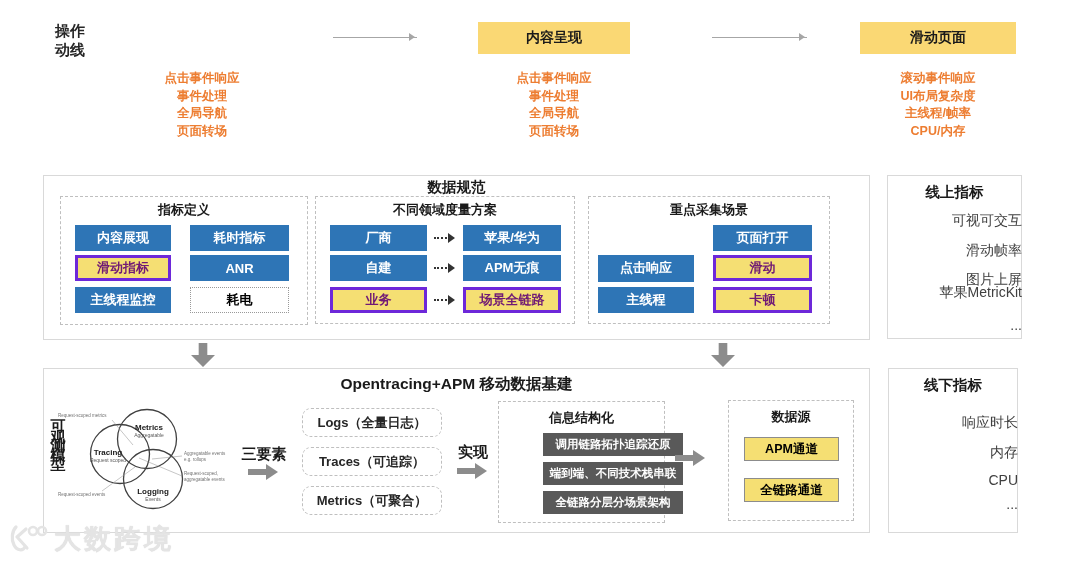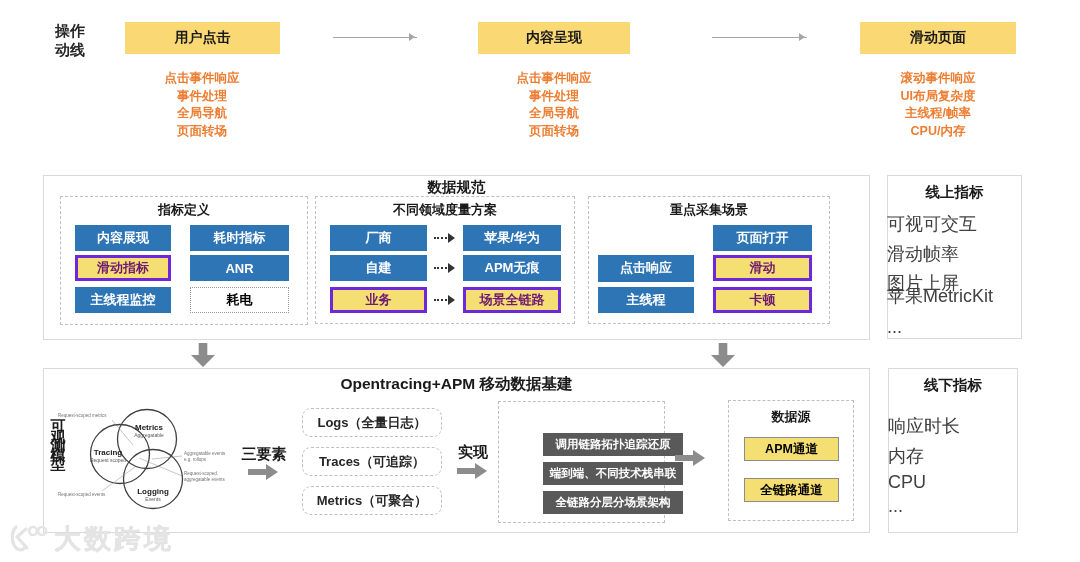--- a/index.html
+++ b/index.html
@@ -35,21 +35,21 @@
                         border:5px solid transparent; border-left:7px solid #333; }
 
   
   .down-arrow { width:24px; height:24px; background:#8C8C8C;
                 clip-path:polygon(32% 0,68% 0,68% 50%,100% 50%,50% 100%,0 50%,32% 50%); }
   .right-arrow { width:30px; height:16px; background:#8C8C8C;
                  clip-path:polygon(0 32%,60% 32%,60% 0,100% 50%,60% 100%,60% 68%,0 68%); }
 
   
   .metric-title { font-weight:bold; font-size:14.5px; text-align:center; }
-  .metric-item { font-size:18px; text-align:left; color:#404040; }
+  .metric-item { font-size:14px; text-align:right; color:#404040; }
 
   
   .v-label { writing-mode:vertical-rl; letter-spacing:9px; font-weight:bold; font-size:15px; color:#1a1a1a; }
   .mid-label { font-weight:bold; font-size:15px; color:#1a1a1a; text-align:center; }
   .elem-box { border:1px dashed #BFBFBF; border-radius:9px; background:#fff; display:flex; align-items:center;
               justify-content:center; font-size:13px; font-weight:600; color:#262626; }
   .dark-row { background:#595959; color:#fff; font-weight:bold; font-size:11.5px; display:flex;
               align-items:center; justify-content:center;margin-left:32px; }
   .yellow-chip { background:#F5DF73; border:1px solid #8C8C8C; display:flex; align-items:center;
                  justify-content:center; font-size:12.5px; font-weight:bold; color:#000; }
@@ -64,21 +64,20 @@
   .watermark-text { font-size:27px; font-weight:bold; letter-spacing:3px;
                     text-shadow:0 0 1px #d8d8d8; }
 </style>
 </head>
 <body>
 
 <div id="stage">
 
   <div class="abs flow-label" style="left:55px; top:21px;">操作动线</div>
 
-  <div class="abs flow-step" style="left:125px; top:22px; width:155px;">用户点击</div>
   <div class="abs flow-step" style="left:478px; top:22px; width:152px;">内容呈现</div>
   <div class="abs flow-step" style="left:860px; top:22px; width:156px;">滑动页面</div>
 
   <div class="abs thin-arrow" style="left:333px; top:37px; width:84px;"></div>
   <div class="abs thin-arrow" style="left:712px; top:37px; width:95px;"></div>
 
   <div class="abs flow-metrics" style="left:112px; top:70px;">
     <div>点击事件响应</div>
     <div>事件处理</div>
     <div>全局导航</div>
@@ -181,20 +180,21 @@
   <div class="abs right-arrow" style="left:248px; top:464px;"></div>
 
   <div class="abs elem-box" style="left:302px; top:408px; width:140px; height:29px;">Logs（全量日志）</div>
   <div class="abs elem-box" style="left:302px; top:447px; width:140px; height:29px;">Traces（可追踪）</div>
   <div class="abs elem-box" style="left:302px; top:486px; width:140px; height:29px;">Metrics（可聚合）</div>
 
   <div class="abs mid-label" style="left:450px; top:443px; width:46px;">实现</div>
   <div class="abs right-arrow" style="left:457px; top:463px;"></div>
 
   <div class="abs dashed-box" style="left:498px; top:401px; width:167px; height:122px;"></div>
+  <div class="abs sec-title" style="left:498px; top:409px; width:167px;">信息结构化</div>
   <div class="abs dark-row" style="left:511px; top:433px; width:140px; height:23px;">调用链路拓扑追踪还原</div>
   <div class="abs dark-row" style="left:511px; top:462px; width:140px; height:23px;">端到端、不同技术栈串联</div>
   <div class="abs dark-row" style="left:511px; top:491px; width:140px; height:23px;">全链路分层分场景架构</div>
 
   <div class="abs right-arrow" style="left:675px; top:450px;"></div>
 
   <div class="abs dashed-box" style="left:728px; top:400px; width:126px; height:121px;"></div>
   <div class="abs sec-title" style="left:728px; top:408px; width:126px;">数据源</div>
   <div class="abs yellow-chip" style="left:744px; top:437px; width:95px; height:24px;">APM通道</div>
   <div class="abs yellow-chip" style="left:744px; top:478px; width:95px; height:24px;">全链路通道</div>

